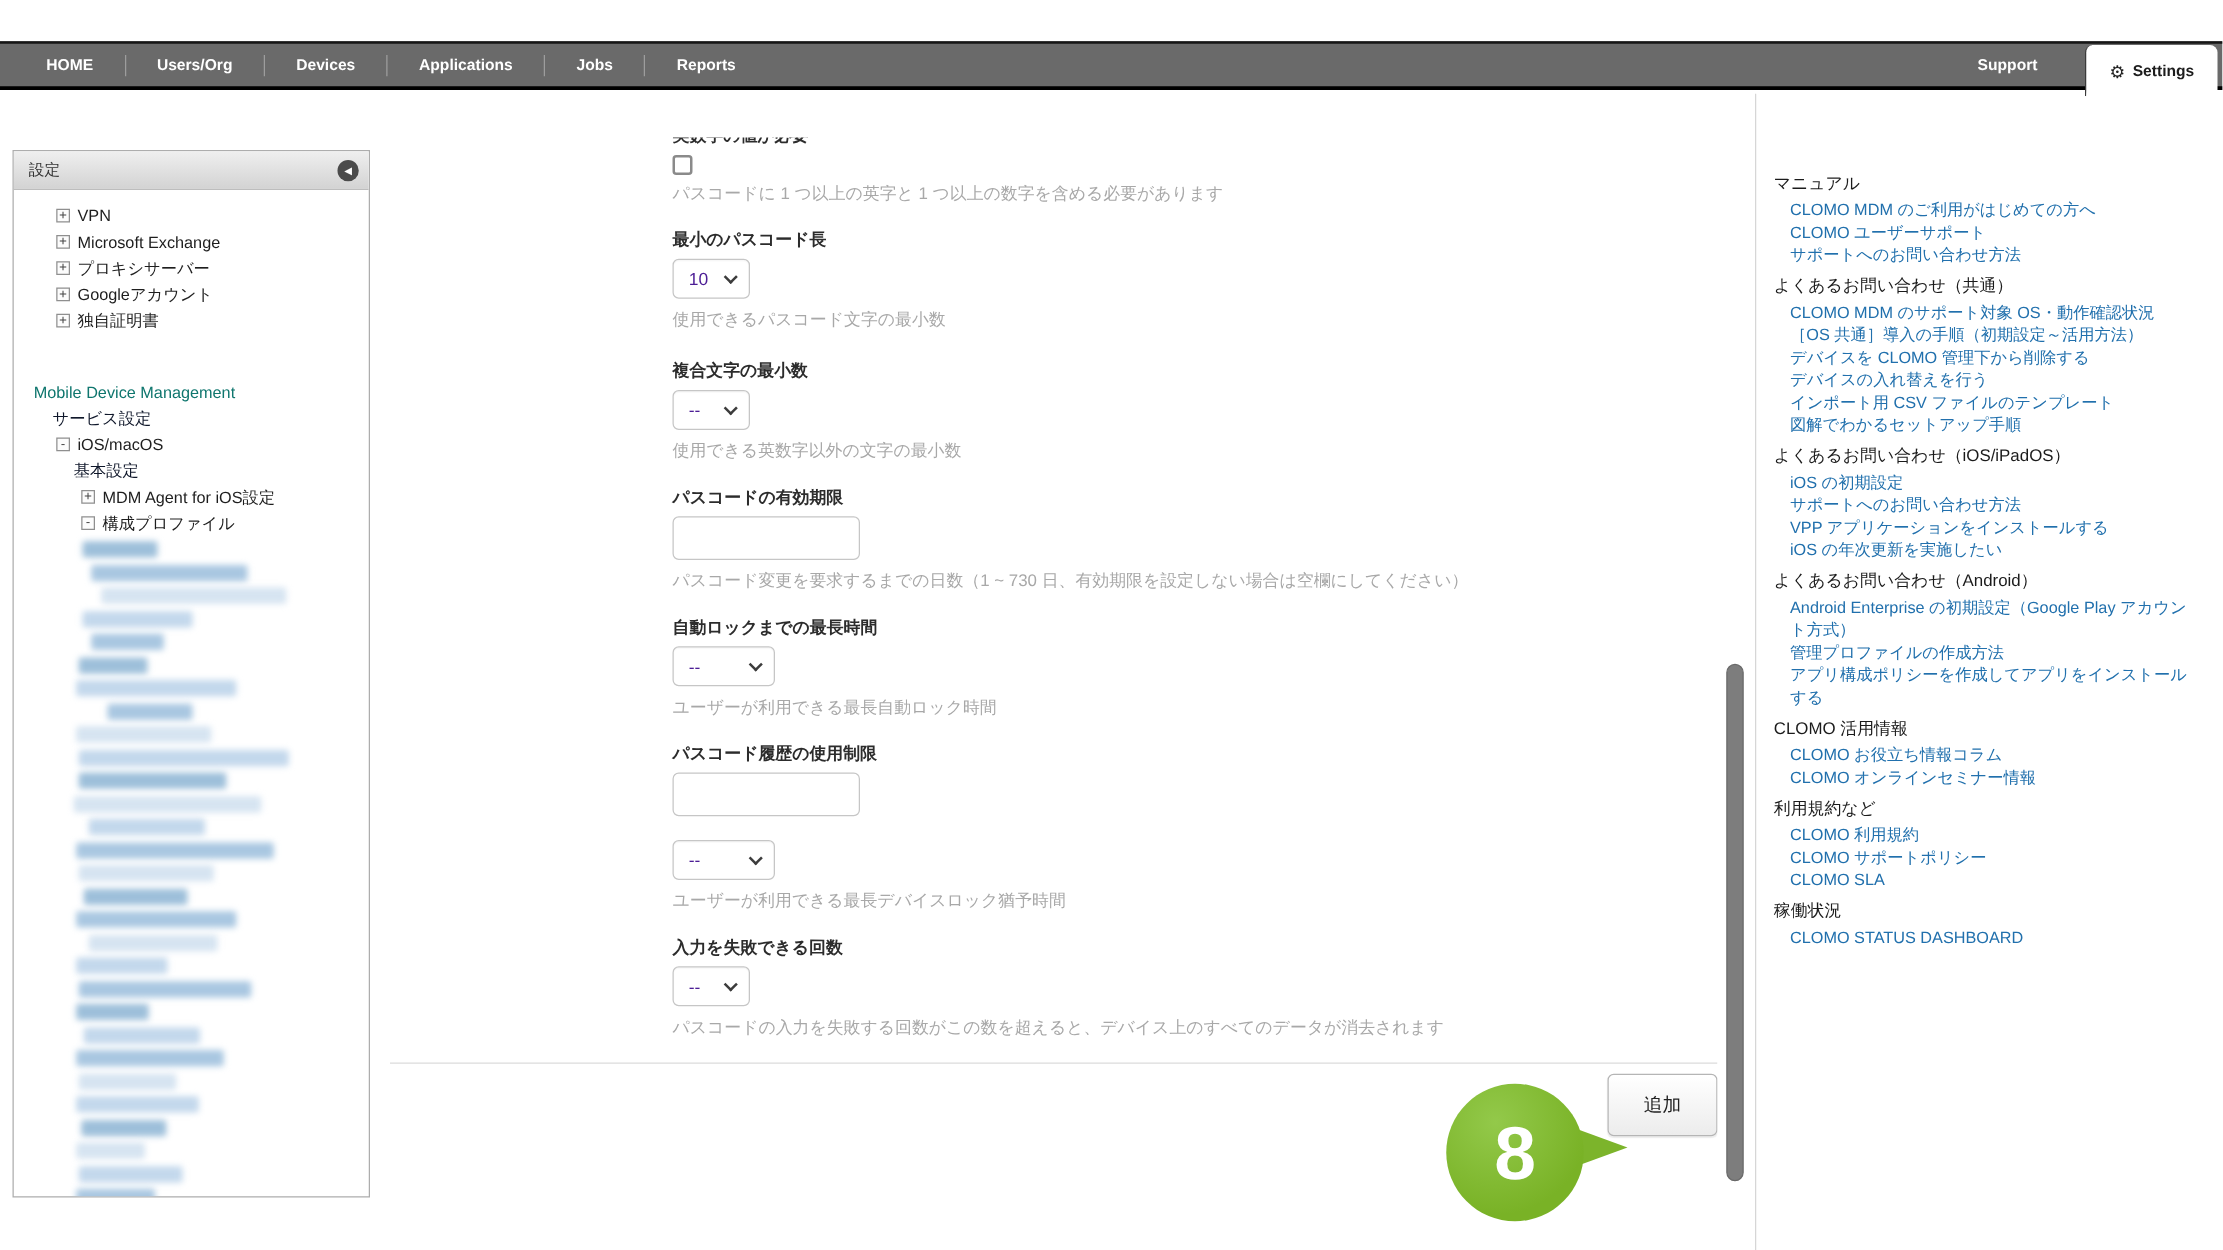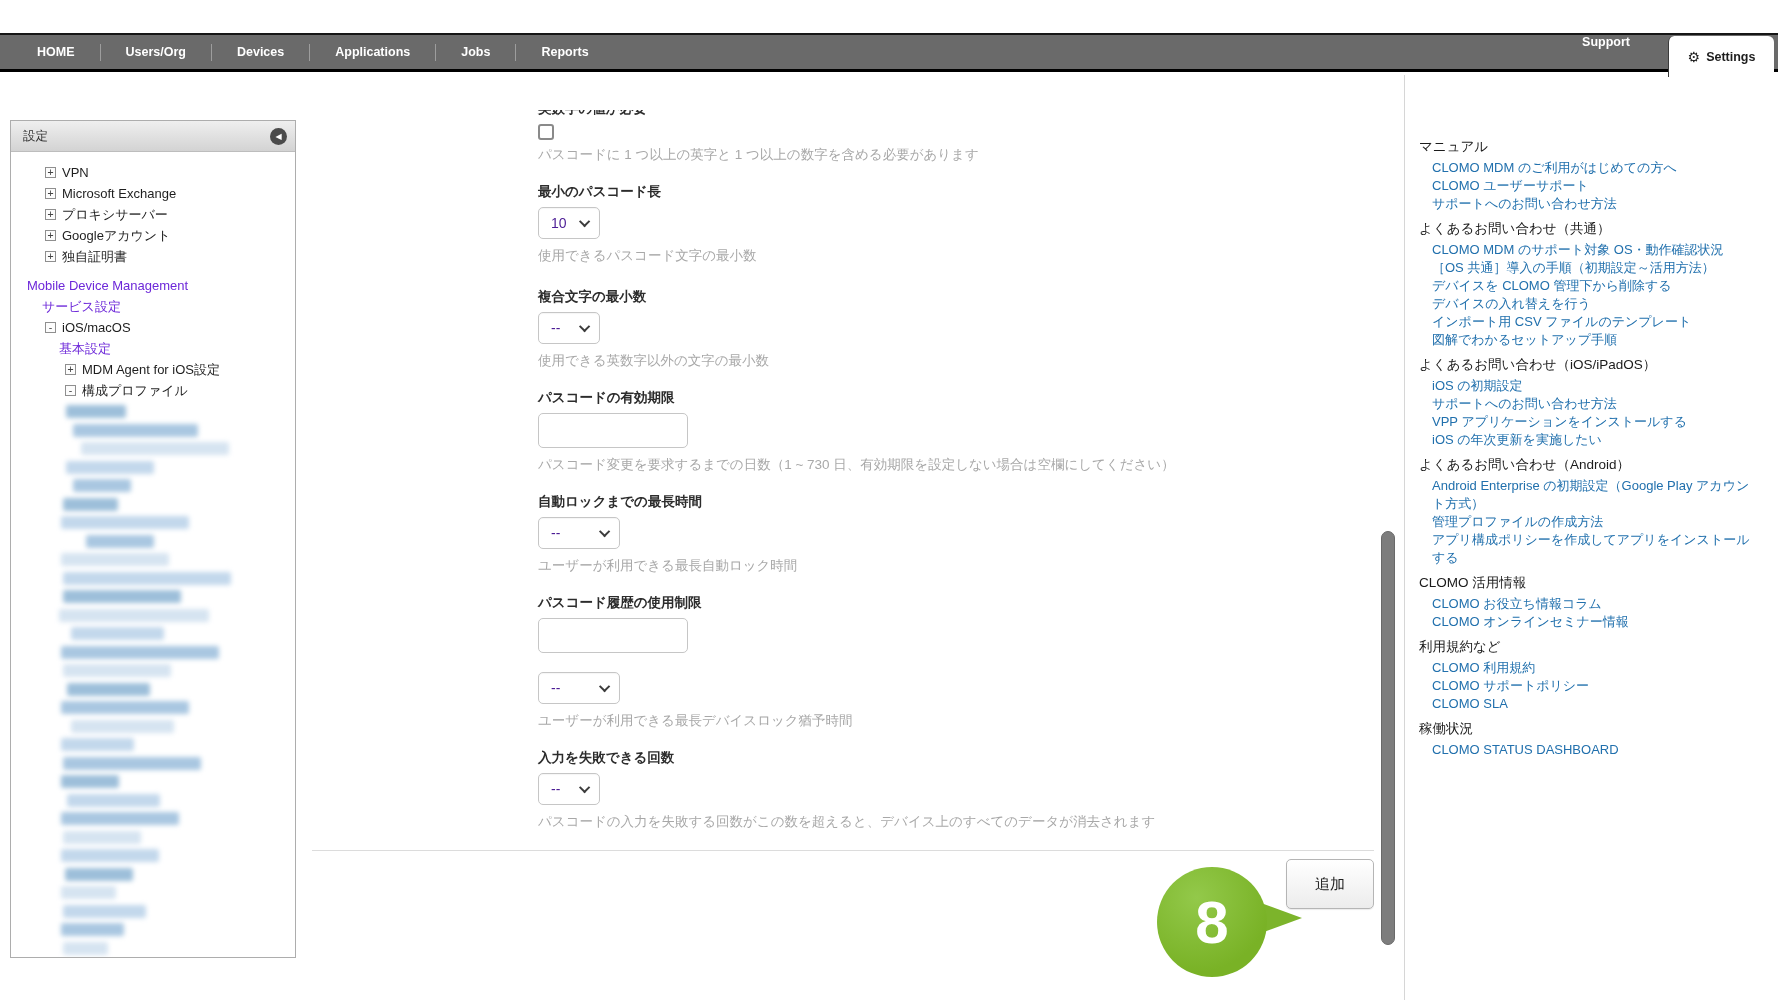--- a/index.html
+++ b/index.html
@@ -5,41 +5,41 @@
   *{box-sizing:border-box;margin:0;padding:0}
   html,body{width:1778px;height:1000px}
   body{position:relative;font-family:"Liberation Sans",sans-serif;background:#fff;overflow:hidden}
 
   
   .navbar{position:absolute;left:0;top:33px;width:1778px;height:39px;background:#6a6a6a;
     border-top:2px solid #161616;border-bottom:3px solid #000}
   .nav-items{display:flex;align-items:center;height:100%;padding-left:12px}
   .nav-item{color:#fff;font-weight:bold;font-size:12.5px;padding:0 25px;cursor:pointer;white-space:nowrap}
   .nav-sep{width:1px;height:17px;background:#9d9d9d}
-  .nav-right{position:absolute;right:148px;top:0;height:100%;display:flex;align-items:flex-start}
+  .nav-right{position:absolute;right:148px;top:0;height:100%;display:flex;align-items:center}
   .support{color:#fff;font-weight:bold;font-size:12.5px;cursor:pointer}
   .settings-tab{position:absolute;left:1668px;top:36px;width:106px;height:41px;background:#fff;
     border-radius:6px 6px 0 0;border-left:1px solid #3a3a3a;display:flex;align-items:center;
     justify-content:center;gap:6px;z-index:6}
   .gear{font-size:14px;color:#222;line-height:1}
   .settings-label{font-weight:bold;font-size:12.5px;color:#1d1d1d}
 
   
   .sidebar{position:absolute;left:10px;top:120px;width:286px;height:838px;background:#fff;
     border:1px solid #adadad;overflow:hidden}
   .sidebar-header{height:31px;background:linear-gradient(#efefef,#d3d3d3);border-bottom:1px solid #bdbdbd;
     display:flex;align-items:center;padding:0 8px 0 12px;font-size:12.5px;color:#333}
   .collapse-btn{margin-left:auto;width:17px;height:17px;border-radius:50%;background:#4b4b4b;color:#fff;
     font-size:8px;display:flex;align-items:center;justify-content:center;cursor:pointer}
   .tree{padding-top:10px;font-size:13px;color:#1e1e1e}
   .tree-row{display:flex;align-items:center;height:21px}
   .node-icon{width:11px;height:11px;border:1px solid #8f8f8f;background:#fcfcfc;font-size:10px;
     line-height:9px;text-align:center;color:#444;margin-right:6px;flex:none;font-family:"DejaVu Sans Mono",monospace}
-  .tree-link{color:#6d28d9;cursor:pointer}
-  .mdm-heading{margin-top:8px;padding-left:16px;height:21px;display:flex;align-items:center;color:#6d28d9}
+  .tree-link{color:#0f172a;cursor:pointer}
+  .mdm-heading{margin-top:36px;padding-left:16px;height:21px;display:flex;align-items:center;color:#0f766e}
   .blur-area{margin-top:4px}
   .blur-row{height:13px;border-radius:2px;filter:blur(2.5px);margin-bottom:5.5px}
 
   
   .main-clip{position:absolute;left:312px;top:110px;width:1062px;height:860px;overflow:hidden}
   .form{margin-top:-10px;padding-left:226px}
   .f-label{font-size:13.5px;font-weight:bold;color:#2c2c2c;line-height:18px;margin-bottom:6px;white-space:nowrap}
   .f-hint{font-size:13.5px;color:#a8a8a8;line-height:18px;white-space:nowrap}
   .f-group{margin-bottom:19px}
   .checkbox{appearance:none;-webkit-appearance:none;width:16px;height:16px;border:2px solid #8a8a8a;

